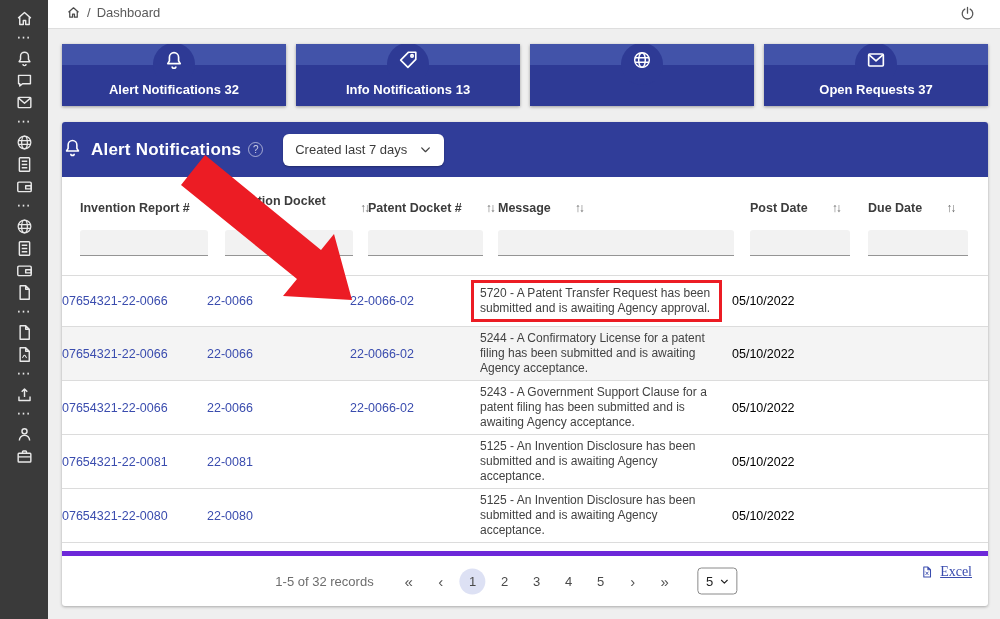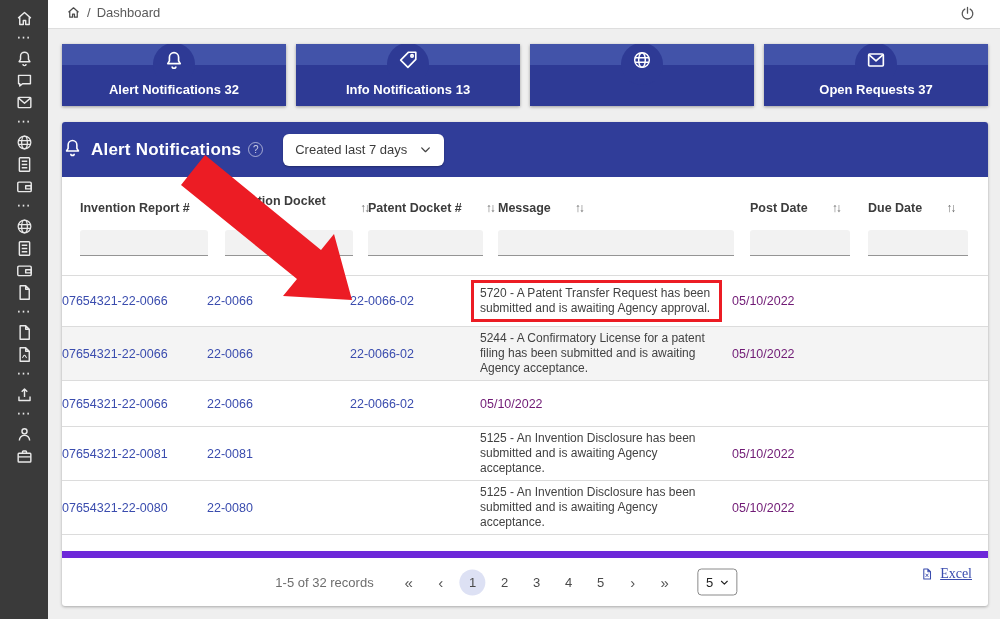--- a/index.html
+++ b/index.html
@@ -48,27 +48,27 @@
   
   .tgrid { display:grid; grid-template-columns:145px 143px 130px 252px 118px 110px; padding-left:18px; }
   .th { padding-top:17px; font-size:12.5px; font-weight:bold; color:#3c3c3c; display:flex; gap:24px; align-items:center; cursor:pointer; }
   .sort { color:#6d6d6d; font-weight:normal; font-size:12px; letter-spacing:-2px; }
   .filters { margin-top:8px; }
   .filters input { height:26px; background:#f2f2f2; border:none; border-bottom:1px solid #949494; border-radius:3px 3px 0 0; outline:none; padding:0 6px; font-size:12px; }
   .fw-a { width:128px; } .fw-b { width:128px; } .fw-c { width:115px; } .fw-d { width:236px; } .fw-e { width:100px; } .fw-f { width:100px; }
   .tbody { margin-top:19px; border-bottom:1px solid #dcdcdc; }
   .trow { border-top:1px solid #dcdcdc; align-items:center; min-height:46px; padding:4px 0; }
   .trow.shaded { background:#f4f4f4; }
-  .td { font-size:12.5px; color:#701a75; padding-right:10px; }
+  .td { font-size:12.5px; color:#000000; padding-right:10px; }
   .td.link { color:#3a4cae; cursor:pointer; }
   .td.msg { font-size:12px; line-height:15px; color:#424242; }
   .hl { display:inline-block; border:3px solid #ec1c24; padding:3px 6px; margin-left:-9px; }
 
   
-  .tfoot { position:absolute; left:0; right:0; bottom:0; height:55px; border-top:7px solid #6d28d9; }
+  .tfoot { position:absolute; left:0; right:0; bottom:0; height:55px; border-top:5px solid #6d28d9; }
   .pager { position:absolute; left:50%; top:50%; transform:translate(-54%,-50%); display:flex; align-items:center; gap:6px; }
   .records { font-size:13px; color:#6d6d6d; margin-right:16px; }
   .pbtn { min-width:26px; height:26px; display:flex; align-items:center; justify-content:center; font-size:13px; color:#4a4a4a; cursor:pointer; border-radius:50%; padding:0 6px; }
   .pbtn.nav { font-size:15px; color:#555; }
   .pbtn.active { background:#dde1f4; }
   .psize { margin-left:14px; width:40px; height:27px; border:1px solid #8a8a8a; border-radius:4px; background:#fff; display:flex; align-items:center; justify-content:center; gap:6px; font-size:13px; color:#222; cursor:pointer; }
   .psize svg { width:10px; height:10px; color:#222; }
   .excel { position:absolute; right:16px; top:8px; display:flex; align-items:center; gap:6px; color:#3a4cae; cursor:pointer;
            font-family:"Liberation Serif", serif; font-size:14px;text-decoration:underline; }
   .excel svg { width:14px; height:14px; }
@@ -298,20 +298,21 @@
         <div class="td link">22-0066</div>
         <div class="td link">22-0066-02</div>
         <div class="td msg">5244 - A Confirmatory License for a patent filing has been submitted and is awaiting Agency acceptance.</div>
         <div class="td">05/10/2022</div>
         <div class="td"></div>
       </div>
       <div class="tgrid trow">
         <div class="td link">07654321-22-0066</div>
         <div class="td link">22-0066</div>
         <div class="td link">22-0066-02</div>
+        <div class="td msg">5243 - A Government Support Clause for a patent filing has been submitted and is awaiting Agency acceptance.</div>
         <div class="td">05/10/2022</div>
         <div class="td"></div>
       </div>
       <div class="tgrid trow">
         <div class="td link">07654321-22-0081</div>
         <div class="td link">22-0081</div>
         <div class="td link"></div>
         <div class="td msg">5125 - An Invention Disclosure has been submitted and is awaiting Agency acceptance.</div>
         <div class="td">05/10/2022</div>
         <div class="td"></div>

